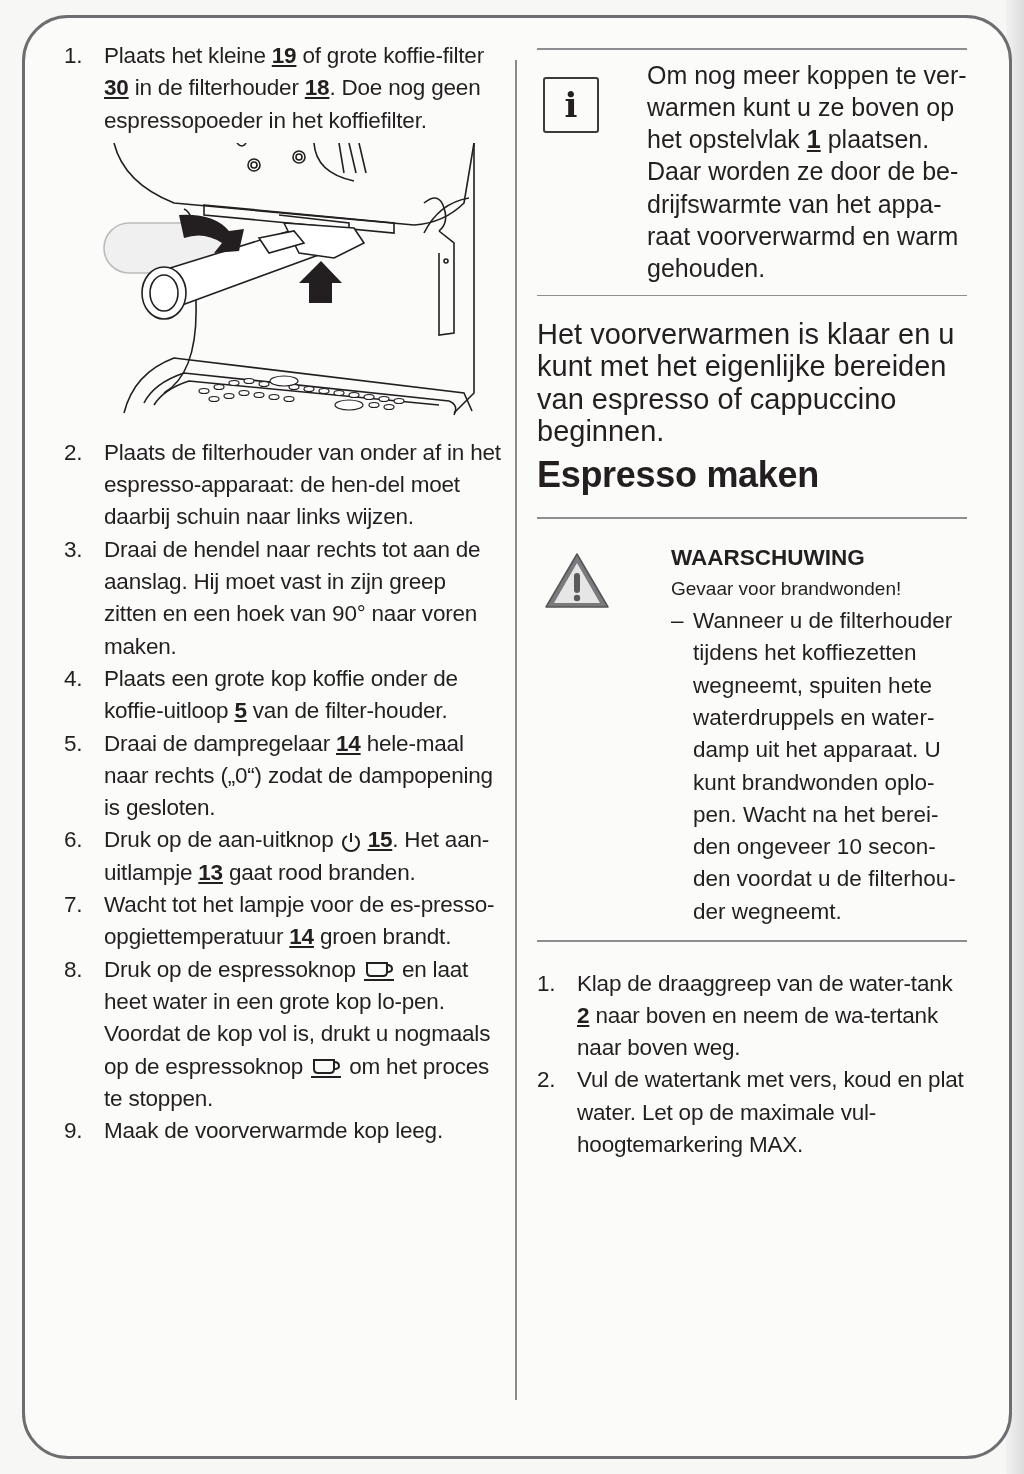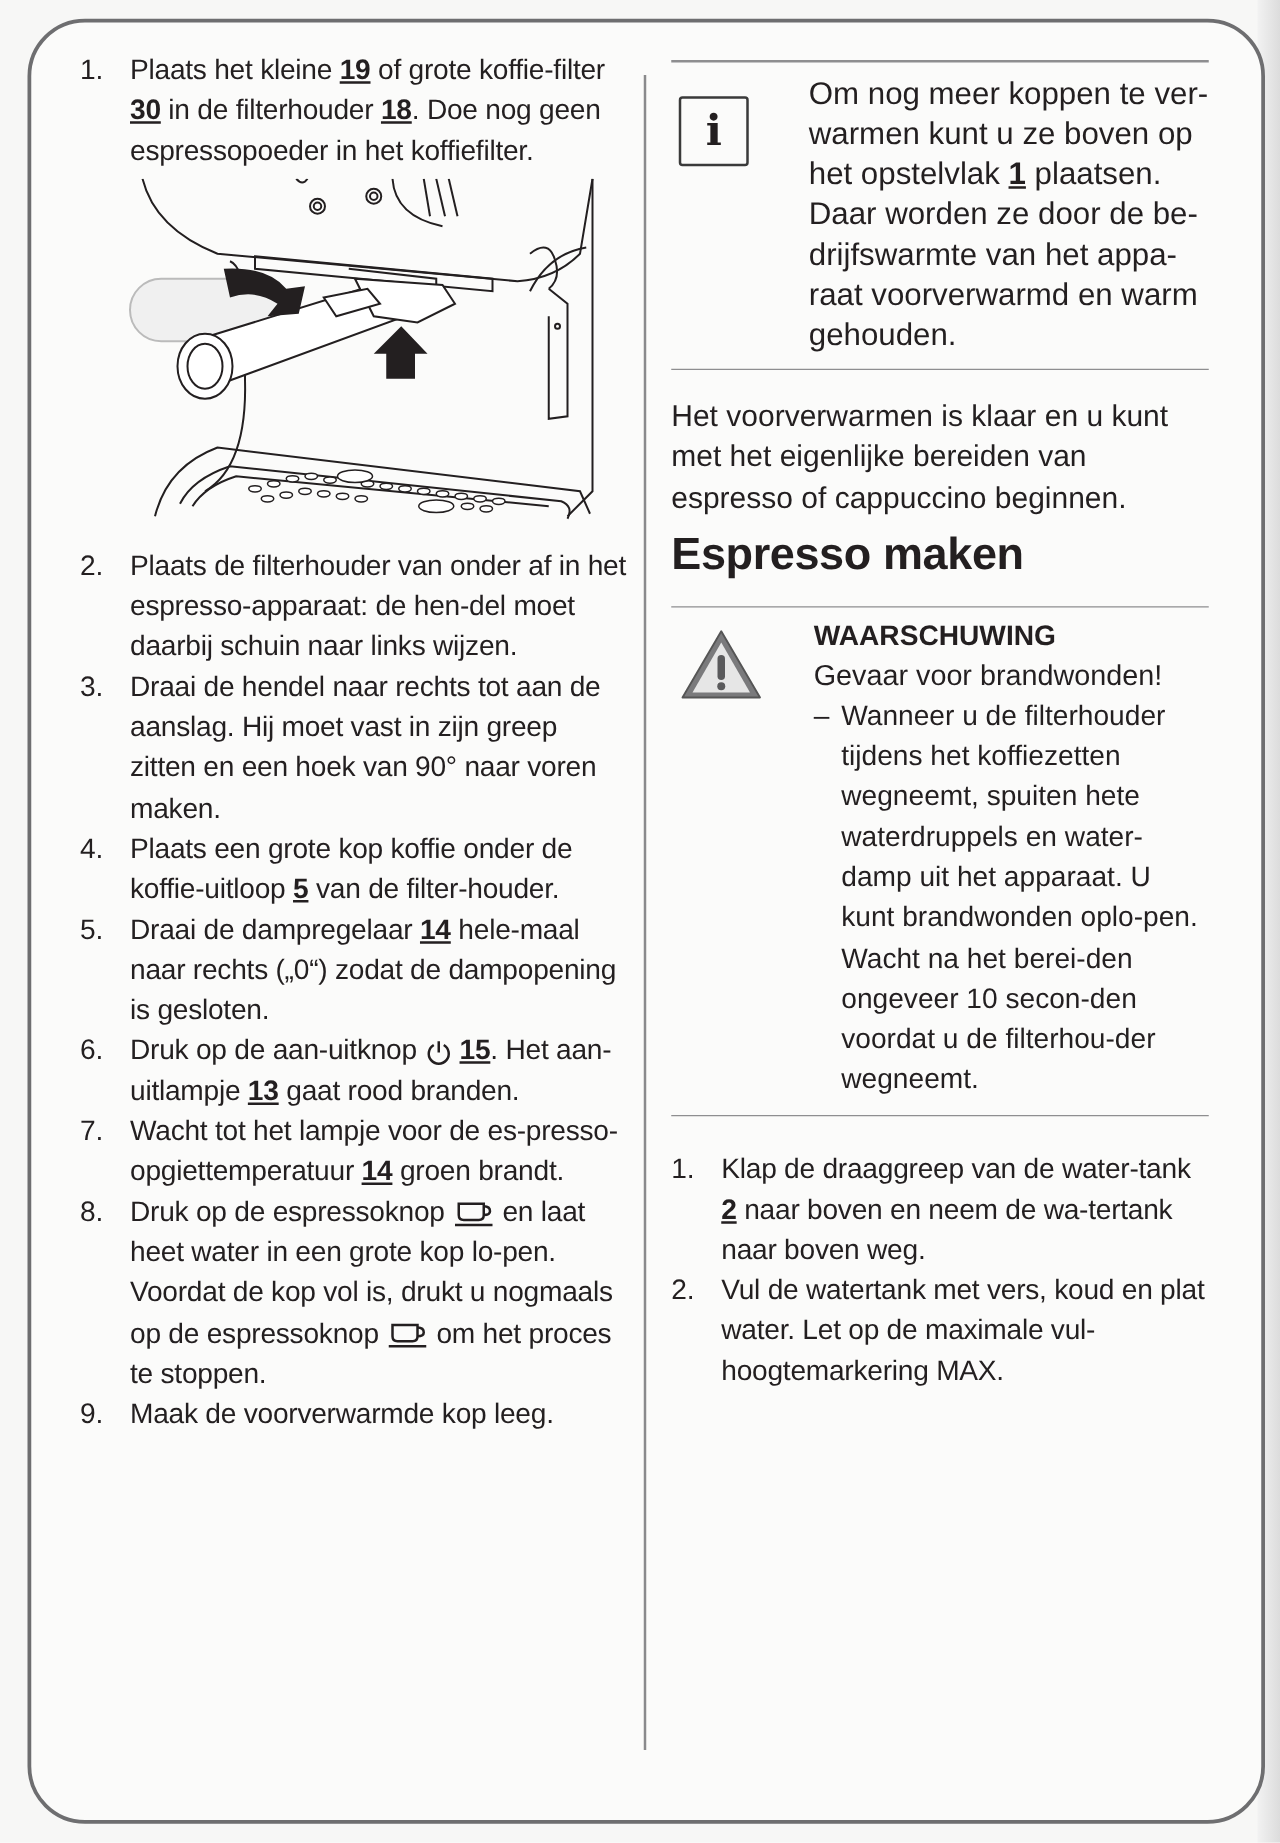--- a/index.html
+++ b/index.html
@@ -36,28 +36,28 @@
   .rule { height:1.5px; background:#8e8e90; }
 
   .info-box { display:flex; margin-top:9px; }
   .info-icon {
     width:56px; height:56px; border:2px solid #3a3a3a; border-radius:3px; box-sizing:border-box;
     display:flex; align-items:center; justify-content:center; margin:18px 48px 0 6px;
     font-family:"DejaVu Serif", serif; font-weight:bold; font-size:34px; color:#231f20;
   }
   .info-text { font-size:25px; line-height:32.3px; width:320px; }
 
-  .para { font-size:24px; line-height:32.3px; }
+  .para { font-size:29px; line-height:32.3px; }
   .heading { font-size:36px; font-weight:bold; line-height:40px; margin-top:8px; letter-spacing:-0.3px; }
 
-  .warn-box { display:flex; margin-top:8px; }
+  .warn-box { display:flex; margin-top:24px;gap:20px; }
   .warn-icon { width:70px; margin:8px 38px 0 6px; }
   .warn-body { flex:1; }
   .warn-title { font-size:22.5px; font-weight:bold; line-height:30px; }
-  .warn-line { font-size:23px; line-height:32.3px; }
+  .warn-line { font-size:19px; line-height:32.3px; }
   .warn-item { display:flex; font-size:22.5px; line-height:32.3px; }
   .warn-item .dash { width:22px; flex:0 0 22px; }
 
   .glyph { display:inline-block; vertical-align:middle; }
 </style>
 </head>
 <body>
 
 <div class="right-shade"></div>
 <div class="page-frame"></div>

